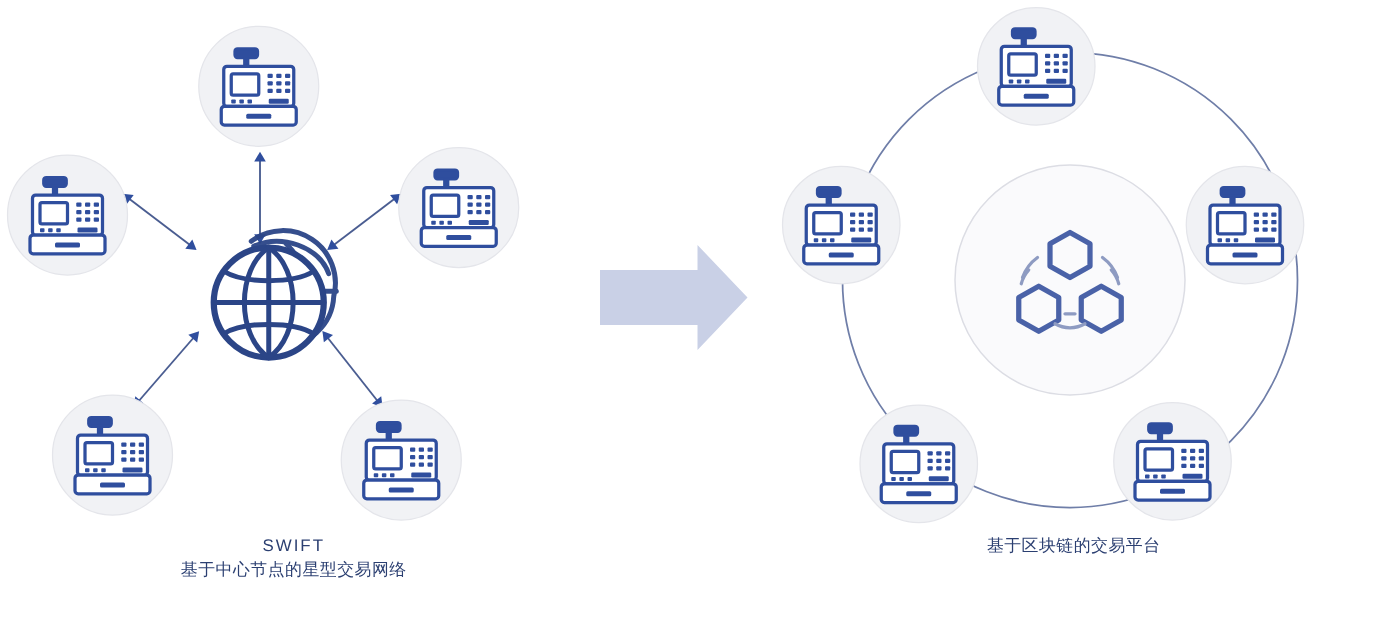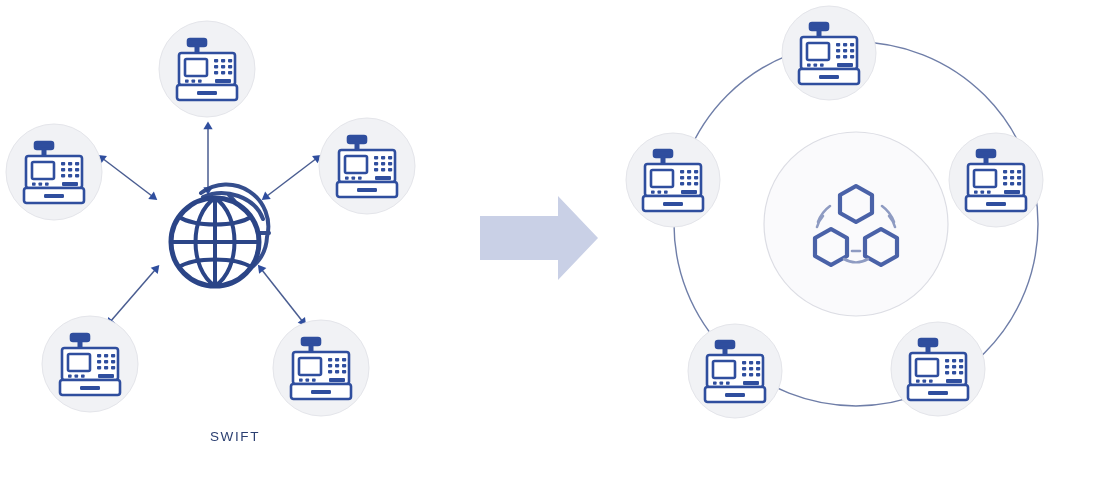--- a/index.html
+++ b/index.html
@@ -142,20 +142,21 @@
         <use href="#terminal" transform="translate(60,333)"></use>
       </g>
       <g>
         <circle cx="321" cy="368" r="48" fill="#f1f2f5" stroke="#e4e5ea" stroke-width="1"></circle>
         <use href="#terminal" transform="translate(291,337)"></use>
       </g>
     </svg>
 
     <div class="caption" id="left-caption">
       <span class="line1">SWIFT</span>
+      <span class="line2">基于中心节点的星型交易网络</span>
     </div>
   </div>
 
   <svg id="middle-arrow" width="150" height="120" viewBox="0 0 150 120">
     <path d="M10,36 L88,36 L88,16 L128,58 L88,100 L88,80 L10,80 Z" fill="#c9d0e6"></path>
   </svg>
 
   <div class="panel" id="right-panel">
     <svg class="diagram-svg" width="478" height="420" viewBox="0 0 478 420">
 
@@ -195,16 +196,17 @@
         <circle cx="115" cy="371" r="47" fill="#f1f2f5" stroke="#e4e5ea" stroke-width="1"></circle>
         <use href="#terminal" transform="translate(85,340)"></use>
       </g>
       <g>
         <circle cx="318" cy="369" r="47" fill="#f1f2f5" stroke="#e4e5ea" stroke-width="1"></circle>
         <use href="#terminal" transform="translate(288,338)"></use>
       </g>
     </svg>
 
     <div class="caption" id="right-caption">
+      <span class="line2">基于区块链的交易平台</span>
     </div>
   </div>
 
 </div>
 
 </body></html>

